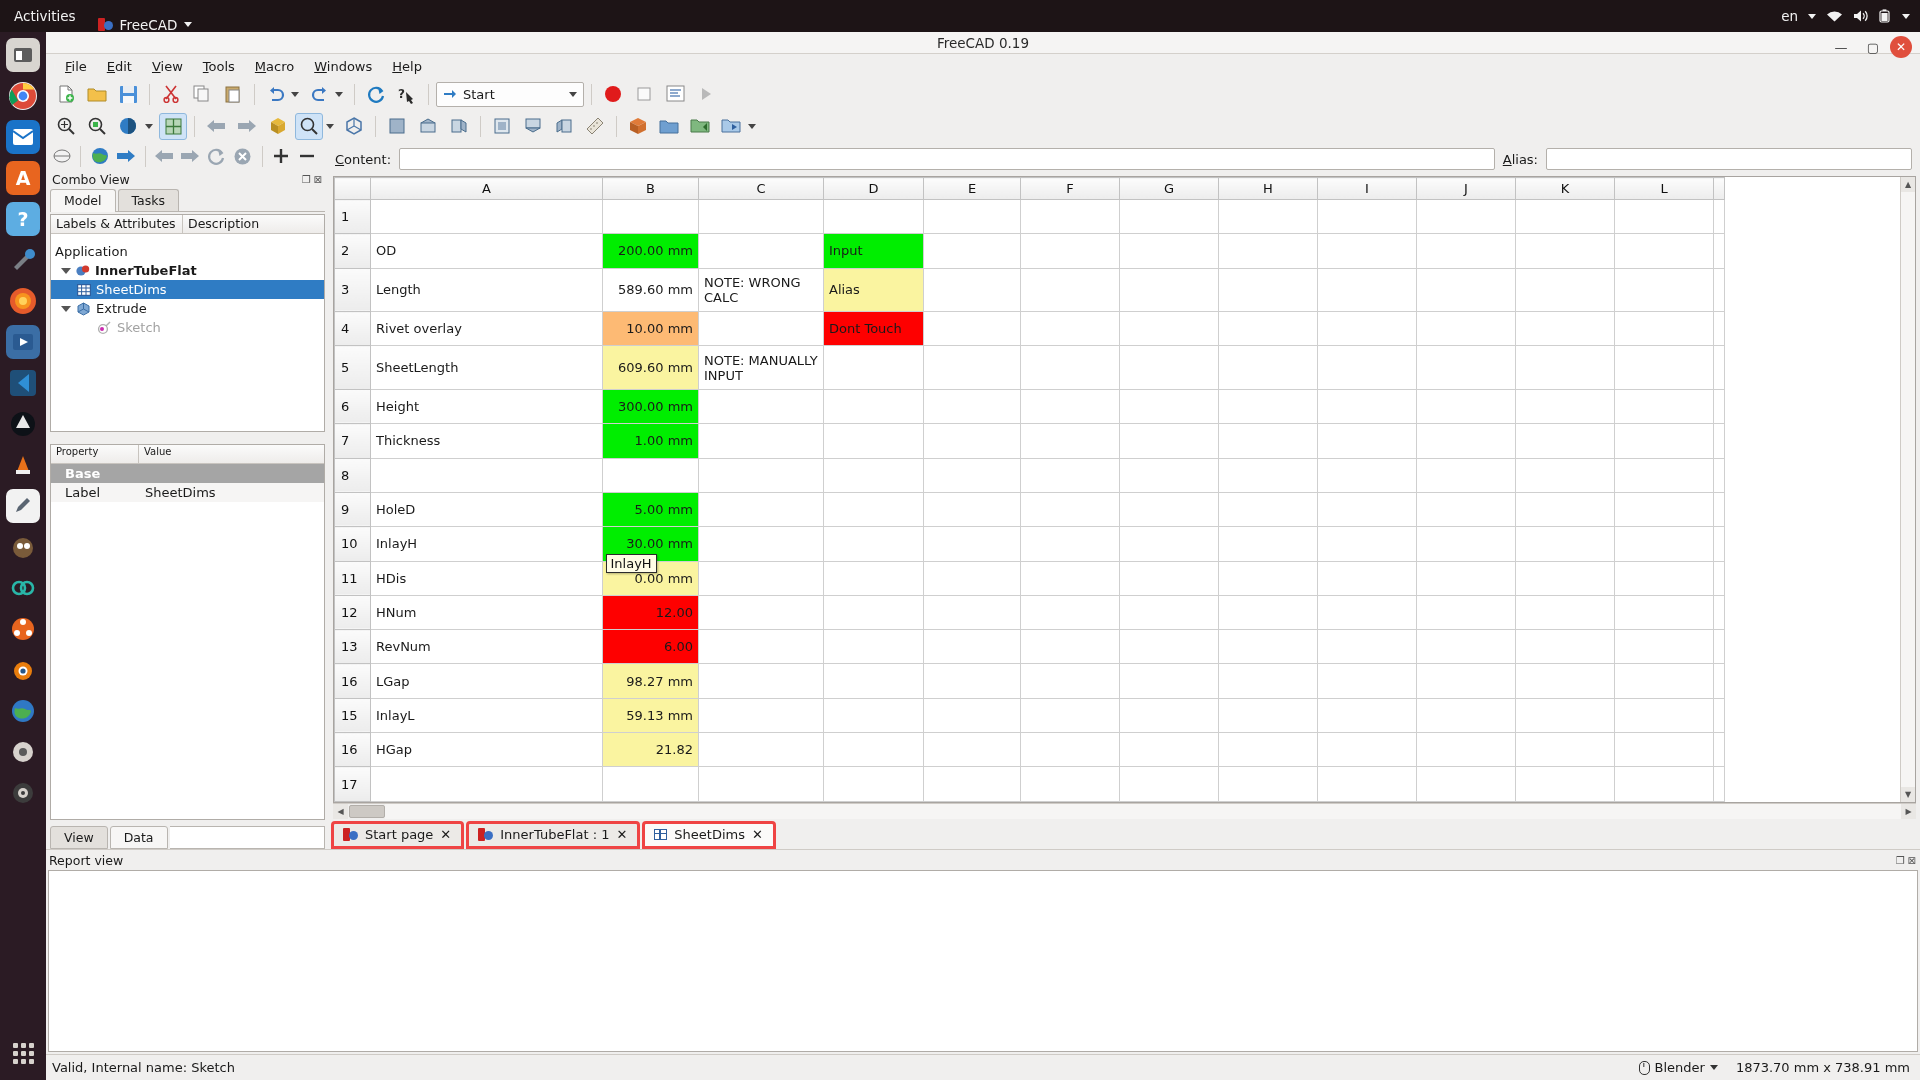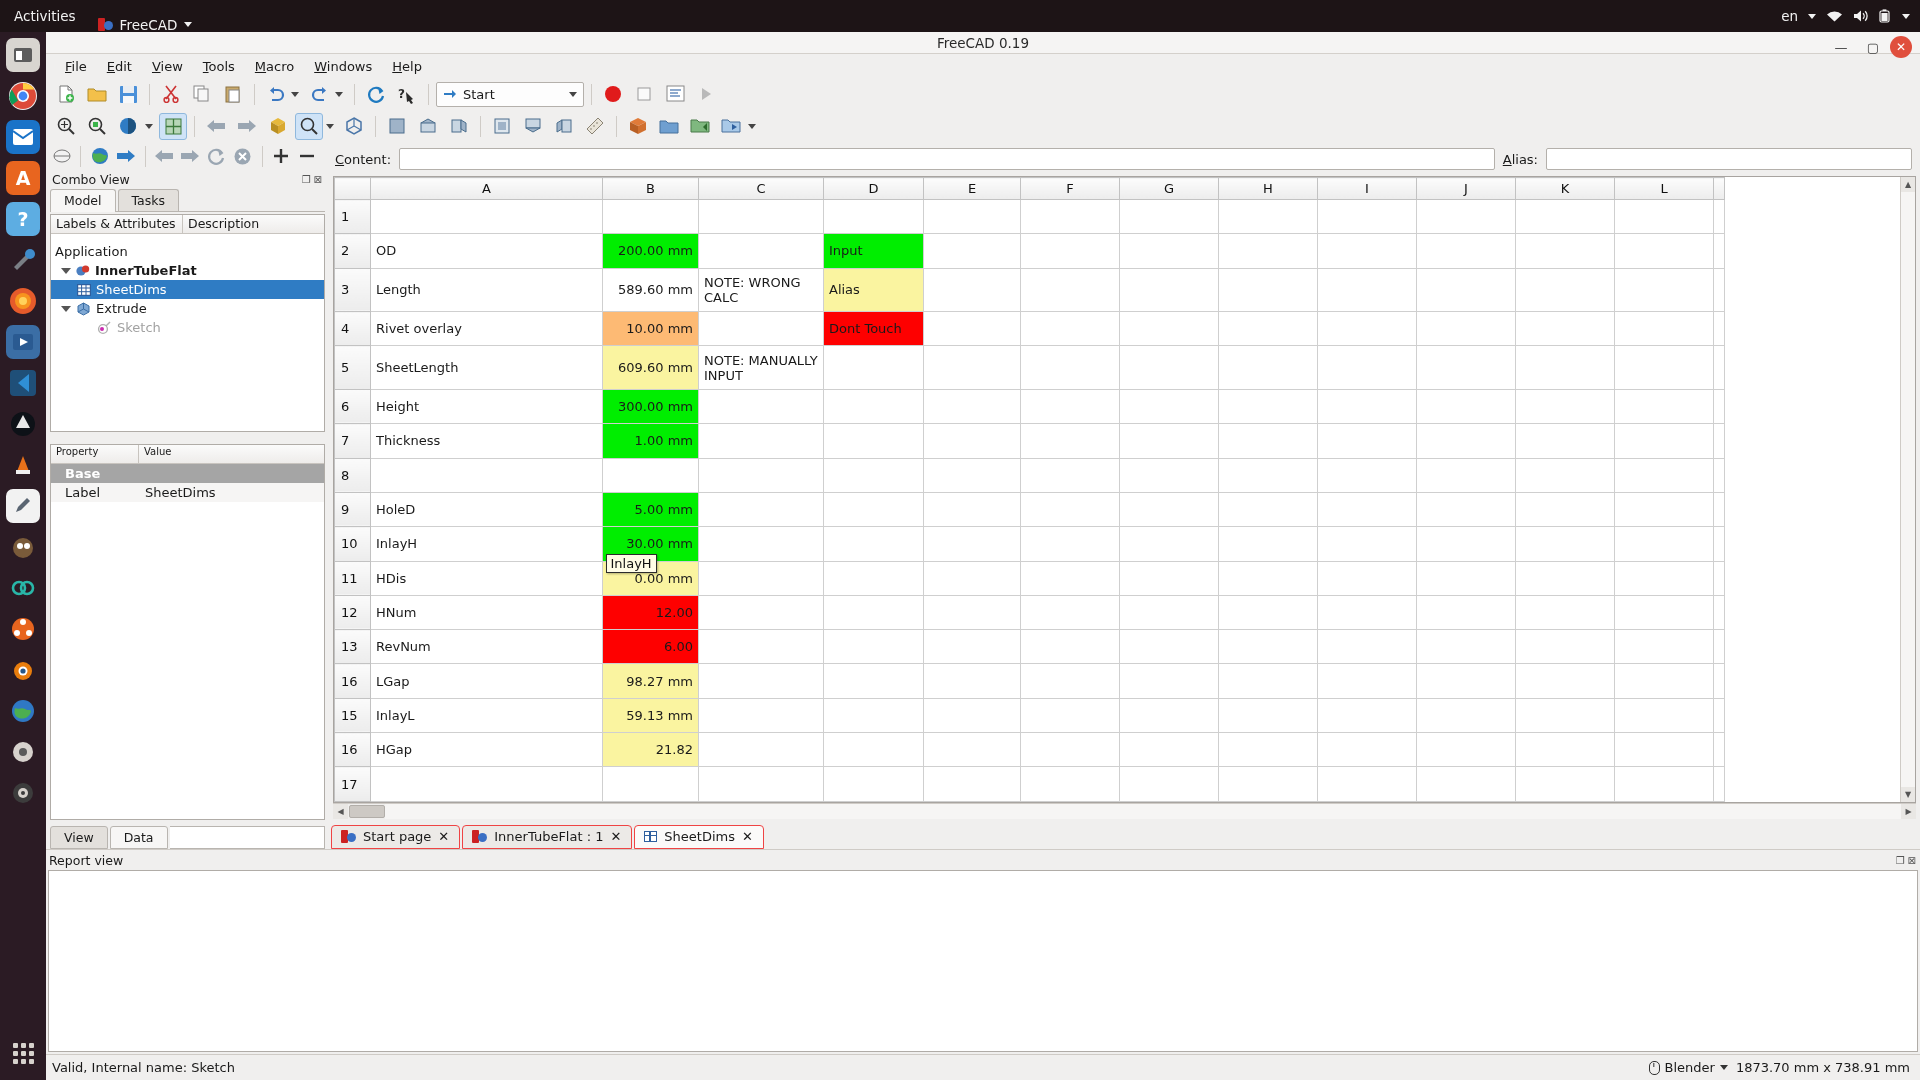--- a/index.html
+++ b/index.html
@@ -153,36 +153,36 @@
   .vscroll .arrow { width: 15px; height: 15px; display: flex; align-items: center; justify-content: center; font-size: 8px; color: #555; background: #e9e7e4; }
   .vscroll .track { flex: 1; width: 15px; background: #f6f5f4; }
   .hscroll { height: 15px; background: #f0efee; border-top: 1px solid #cfcbc6; display: flex; align-items: center; }
   .hscroll .arrow { width: 15px; height: 15px; display: flex; align-items: center; justify-content: center; font-size: 8px; color: #555; background: #e9e7e4; }
   .hscroll .track { flex: 1; height: 15px; background: #f6f5f4; }
   .hscroll .thumb { width: 36px; height: 13px; background: #cdc9c4; border: 1px solid #b2aea9; border-radius: 2px; margin-left: 1px; }
 
   
   #doctabs { height: 27px; display: flex; align-items: flex-end; padding-left: 2px; gap: 2px; margin-top: 4px; }
   .dtab { display: flex; align-items: center; gap: 7px; padding: 3px 10px 4px 9px; font-size: 13px;
-          border: 1px solid #ef4444; background: #eceae7; border-radius: 4px 4px 0 0; }
+          border: 3px solid #ef4444; background: #eceae7; border-radius: 4px 4px 0 0; }
   .dtab.sel { background: #fbfaf9; }
   .dtab .x { font-weight: bold; font-size: 13px; }
   .sheet-ico { width: 13px; height: 11px; border: 1.4px solid #2f5f9e; background: #fff; position: relative; }
   .sheet-ico::before { content:""; position:absolute; left:0; right:0; top:3px; height:1.4px; background:#2f5f9e; }
   .sheet-ico::after { content:""; position:absolute; top:0; bottom:0; left:4px; width:1.4px; background:#2f5f9e; }
 
   
   #reportview { flex: 0 0 205px; display: flex; flex-direction: column; border-top: 1px solid #cfcbc6; }
   #reportview .hdr { height: 20px; display: flex; align-items: center; justify-content: space-between; font-size: 12.5px; padding: 0 4px 0 3px; }
   #reportview .area { flex: 1; background: #fff; border: 1px solid #b0aca7; margin: 0 2px 2px 2px; }
 
   
   #statusbar { height: 26px; display: flex; align-items: center; font-size: 13px; padding: 0 10px 0 6px;
                border-top: 1px solid #cfcbc6; background: #f0efee; }
-  #statusbar .right { margin-left: auto; display: flex; align-items: center; gap: 8px; }
+  #statusbar .right { margin-left: auto; display: flex; align-items: center; gap: 18px; }
   .mouse-ico { width: 11px; height: 14px; border: 1.4px solid #333; border-radius: 5px; position: relative; display: inline-block; }
   .mouse-ico::after { content:""; position:absolute; left:50%; top:1px; width:1.4px; height:4px; background:#333; transform: translateX(-50%); }
 
   
   #cell-tooltip {
     position: absolute; background: #fffde6; border: 1px solid #2b2b2b; font-size: 13px;
     padding: 1px 4px; z-index: 40; color: #111; box-shadow: 1px 1px 2px rgba(0,0,0,.28);
   }
   svg { display: block; }
 </style>

